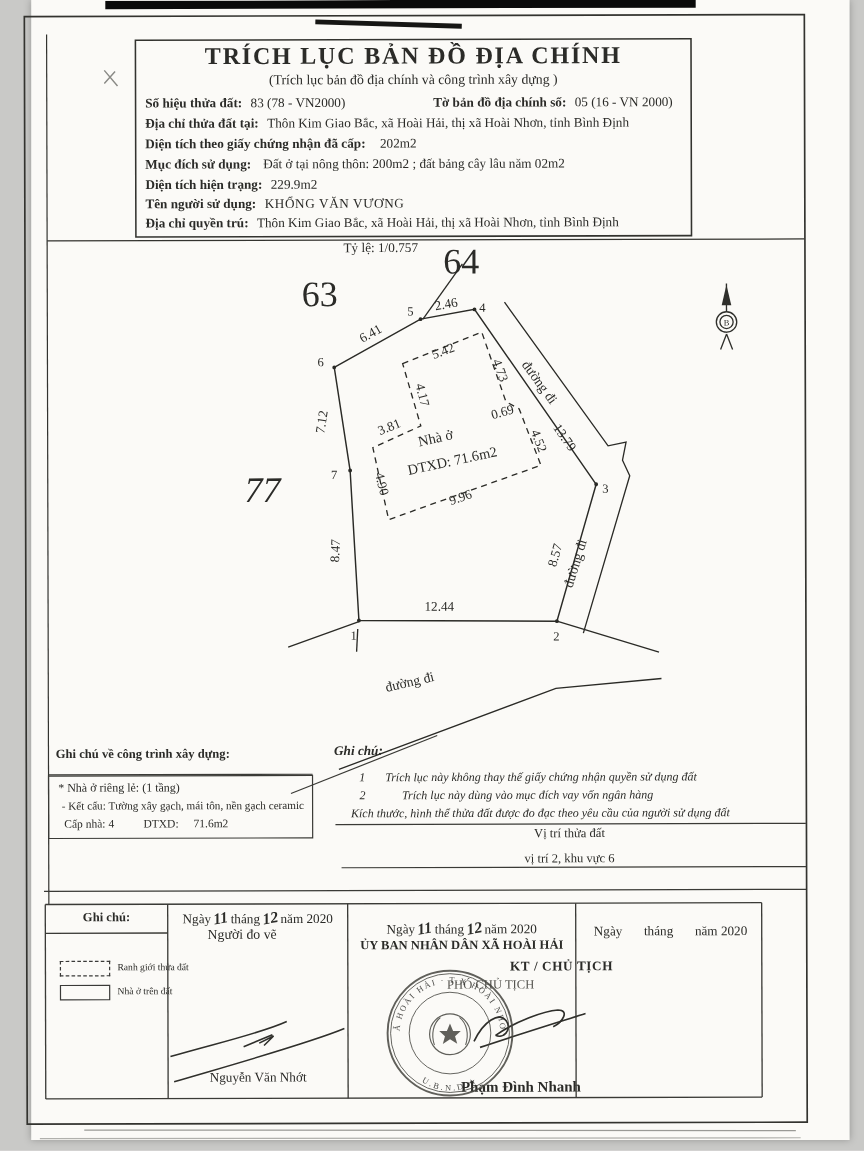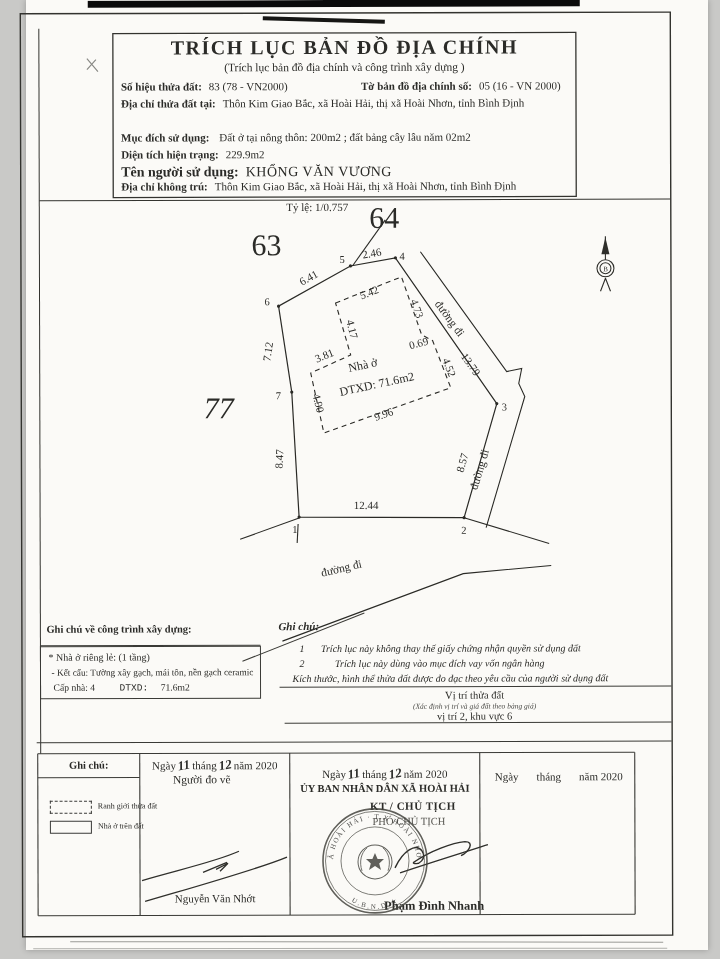--- a/index.html
+++ b/index.html
@@ -33,76 +33,78 @@
     <div class="t" style="left:148px;top:80px;font-size:11px;">
       <span class="lbl">Số hiệu thửa đất:</span><span class="val">83 (78 - VN2000)</span>
     </div>
     <div class="t" style="left:372px;top:80px;font-size:11px;margin-left:16px;">
       <span class="lbl">Tờ bản đồ địa chính số:</span><span class="val">05 (16 - VN 2000)</span>
     </div>
 
     <div class="t" style="left:148px;top:97px;font-size:11px;">
       <span class="lbl">Địa chỉ thửa đất tại:</span><span class="val">Thôn Kim Giao Bắc, xã Hoài Hải, thị xã Hoài Nhơn, tỉnh Bình Định</span>
     </div>
+    <div class="t" style="left:148px;top:114px;font-size:11px;">
+      <span class="lbl">Diện tích theo giấy chứng nhận đã cấp:</span><span class="val" style="margin-left:12px;">202m2</span>
+    </div>
     <div class="t" style="left:148px;top:131px;font-size:11px;">
       <span class="lbl">Mục đích sử dụng:</span><span class="val" style="margin-left:10px;">Đất ở tại nông thôn: 200m2 ; đất bảng cây lâu năm 02m2</span>
     </div>
     <div class="t" style="left:148px;top:148px;font-size:11px;">
       <span class="lbl">Diện tích hiện trạng:</span><span class="val">229.9m2</span>
     </div>
-    <div class="t" style="left:148px;top:164px;font-size:14px;">
+    <div class="t" style="left:148px;top:164px;font-size:11px;">
       <span class="lbl">Tên người sử dụng:</span><span class="val" style="letter-spacing:.5px;">KHỔNG VĂN VƯƠNG</span>
     </div>
     <div class="t" style="left:148px;top:180px;font-size:11px;">
-      <span class="lbl">Địa chỉ không trú:</span><span class="val">Thôn Kim Giao Bắc, xã Hoài Hải, thị xã Hoài Nhơn, tỉnh Bình Định</span>
+      <span class="lbl">Địa chỉ quyền trú:</span><span class="val">Thôn Kim Giao Bắc, xã Hoài Hải, thị xã Hoài Nhơn, tỉnh Bình Định</span>
     </div>
 
     <div class="t" style="left:313px;top:201px;font-size:11px;">Tỷ lệ: 1/0.757</div>
 
     <div class="t lbl" style="left:72px;top:623px;font-size:10.5px;">Ghi chú về công trình xây dựng:</div>
     <div class="t" style="left:74px;top:651px;font-size:10px;">* Nhà ở riêng lẻ: (1 tầng)</div>
     <div class="t" style="left:77px;top:667px;font-size:9.3px;">- Kết cấu: Tường xây gạch, mái tôn,  nền gạch ceramic</div>
     <div class="t" style="left:79px;top:681px;font-size:9.6px;">
       <span>Cấp nhà:  4</span>
-      <span style="margin-left:22px;font-family:Liberation Mono, monospace;">DTXD:</span>
+      <span style="margin-left:22px;">DTXD:</span>
       <span style="margin-left:10px;margin-top:36px;">71.6m2</span>
     </div>
 
     <div class="t it lbl" style="left:304px;top:620px;font-size:11px;">Ghi chú:</div>
     <div class="t it" style="left:325px;top:643px;font-size:10px;">
       <span>1</span>
       <span style="margin-left:14px;">Trích lục này không thay thế giấy chứng nhận quyền sử dụng đất</span>
     </div>
     <div class="t it" style="left:325px;top:658px;font-size:10px;">
       <span>2</span>
       <span style="margin-left:28px;">Trích lục này dùng vào mục đích vay vốn ngân hàng</span>
     </div>
     <div class="t it" style="left:318px;top:673px;font-size:10px;">Kích thước, hình thể thửa đất được đo đạc theo  yêu cầu của người sử dụng đất</div>
 
     <div class="t c" style="left:310px;top:690px;width:380px;font-size:10.5px;">Vị trí thửa đất</div>
-    <div class="t c it" style="left:310px;top:702px;width:380px;font-size:7.5px;color:#4a4a46;">(Xác định vị trí và giá đất theo bảng giá)</div>
     <div class="t c" style="left:310px;top:711px;width:380px;font-size:10.5px;">vị trí 2, khu vực 6</div>
 
     <div class="t c lbl" style="left:63px;top:759px;width:102px;font-size:10.5px;">Ghi chú:</div>
     <div class="swatch dashed" style="left:75px;top:800px;"></div>
     <div class="t" style="left:123px;top:801px;font-size:8px;">Ranh giới thửa đất</div>
     <div class="swatch" style="left:75px;top:820px;"></div>
     <div class="t" style="left:123px;top:821px;font-size:8px;">Nhà ở trên đất</div>
 
     <div class="t c" style="left:165px;top:757px;width:150px;font-size:11px;">
       <span>Ngày</span><span class="hw">11</span><span>tháng</span><span class="hw">12</span><span>năm 2020</span>
     </div>
     <div class="t c" style="left:165px;top:773px;width:124px;font-size:11.5px;">Người đo vẽ</div>
     <div class="t c" style="left:165px;top:892px;width:150px;font-size:11px;">Nguyễn Văn Nhớt</div>
 
     <div class="t c" style="left:315px;top:766px;width:190px;font-size:11px;">
       <span>Ngày</span><span class="hw">11</span><span>tháng</span><span class="hw">12</span><span>năm 2020</span>
     </div>
     <div class="t c" style="left:312px;top:783px;width:196px;font-size:10.5px;font-weight:600;">ỦY BAN NHÂN DÂN XÃ HOÀI HẢI</div>
-    <div class="t c" style="left:340px;top:800px;width:196px;font-size:11px;font-weight:700;letter-spacing:.5px;">KT / CHỦ TỊCH</div>
+    <div class="t c" style="left:340px;top:800px;width:196px;font-size:11px;font-weight:700;letter-spacing:.5px;text-align:right;">KT / CHỦ TỊCH</div>
     <div class="t c" style="left:336px;top:816px;width:196px;font-size:10.5px;color:#55544f;">PHÓ CHỦ TỊCH</div>
     <div class="t c" style="left:378px;top:899px;width:162px;font-size:12.5px;font-weight:600;">Phạm Đình Nhanh</div>
 
     <div class="t" style="left:513px;top:771px;width:142px;font-size:11px;display:flex;gap:18px;justify-content:center;">
       <span>Ngày</span>
       <span>tháng</span>
       <span>năm 2020</span>
     </div>
 
     <svg width="720" height="959" viewBox="0 0 720 959">

